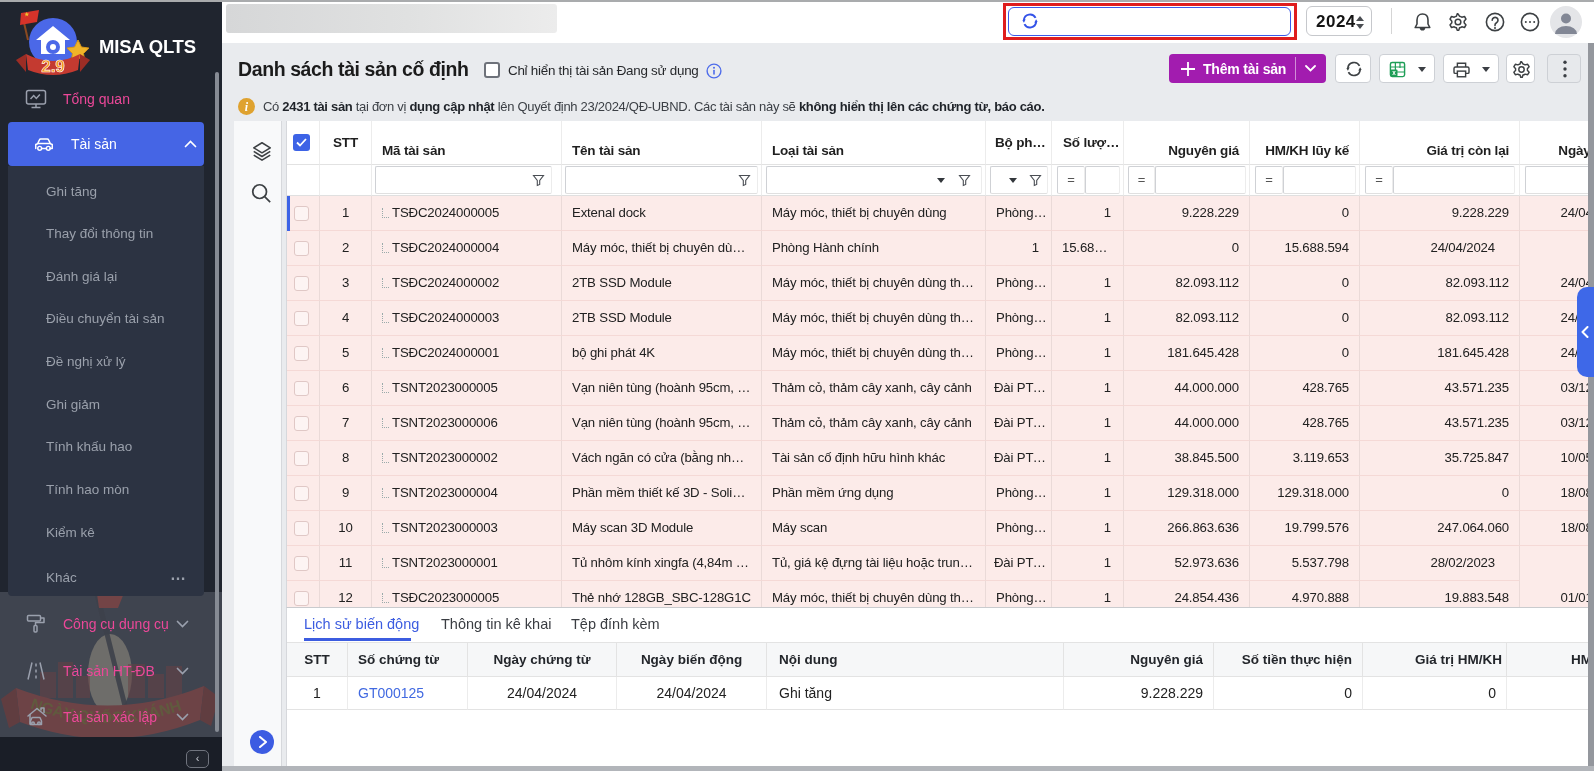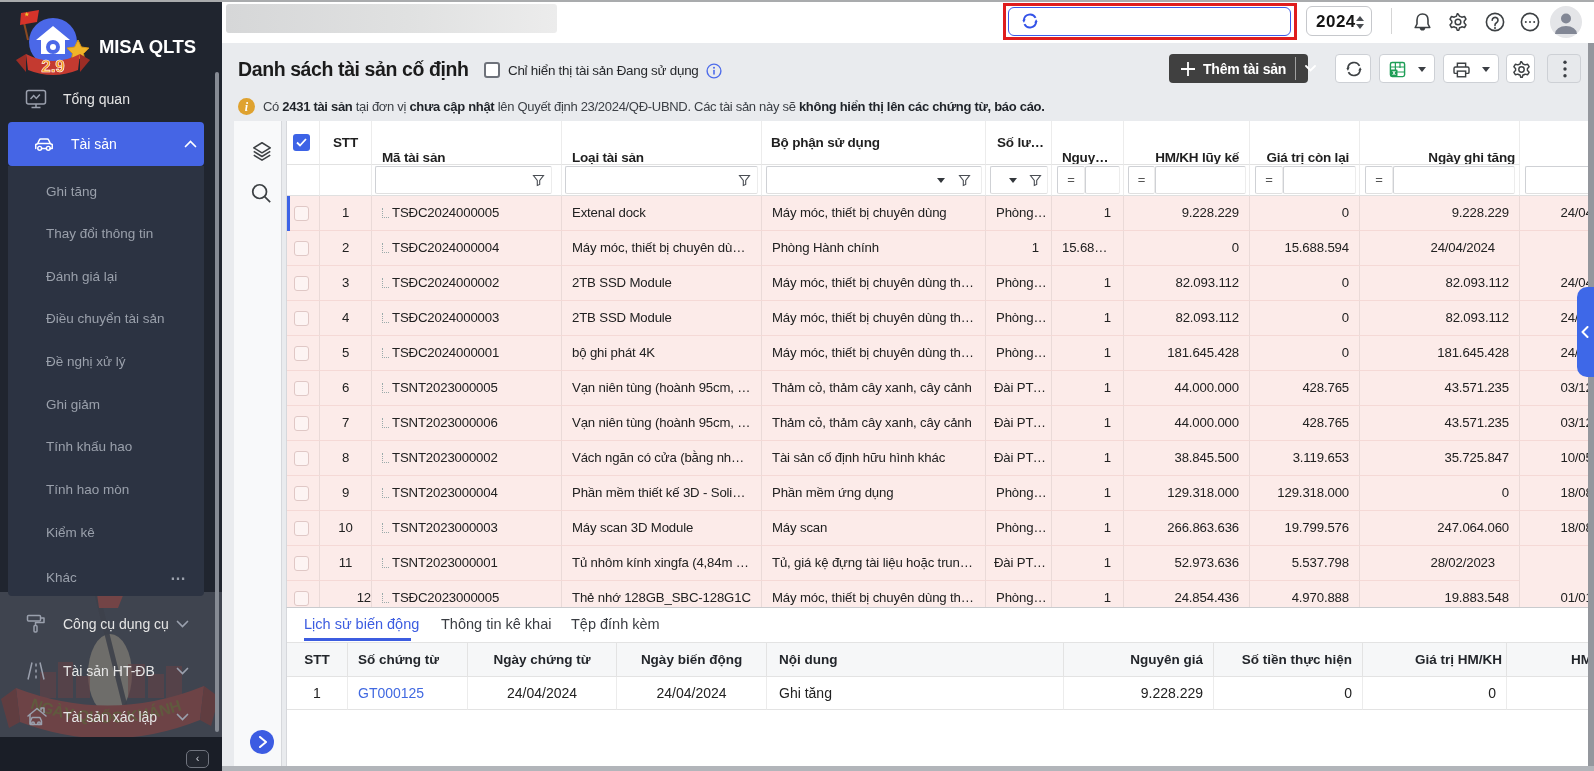--- a/index.html
+++ b/index.html
@@ -2,21 +2,21 @@
 <html><head>
 <meta charset="utf-8">
 <style>
 * { margin:0; padding:0; box-sizing:border-box; }
 html,body { width:1594px; height:771px; overflow:hidden; }
 body { font-family:"Liberation Sans",sans-serif; background:#e9ebee; position:relative; }
 .abs { position:absolute; }
 
 
 #sidebar { left:0; top:0; width:222px; height:771px; background:#20252f; overflow:hidden; }
-.sb-item { position:absolute; left:0; width:182px; height:34px; color:#e5e5e5; font-size:14px; }
+.sb-item { position:absolute; left:0; width:182px; height:34px; color:#ec4899; font-size:14px; }
 .sb-item .txt { position:absolute; left:63px; top:50%; transform:translateY(-50%); }
 .sb-item svg.mi { position:absolute; left:25px; top:50%; transform:translateY(-50%); }
 .sb-item svg.chev { position:absolute; left:176px; top:50%; transform:translateY(-50%); }
 #mi-active { left:8px; top:122px; width:196px; height:44px; background:#4565e5; border-radius:4px; color:#fff; }
 #submenu { left:8px; top:166px; width:196px; height:430px; background:#2c3342; border-radius:0 0 4px 4px; }
 .sub-item { position:absolute; left:38px; color:#9aa0ab; font-size:13.5px; transform:translateY(-50%); }
 #sb-footer { left:0; top:737px; width:222px; height:34px; background:#1a1e27; }
 #sb-collapse { left:186px; top:750px; width:23px; height:18px; border:1px solid #70747e; border-radius:5px; color:#c7cad1; text-align:center; line-height:15px; font-size:11px; background:rgba(255,255,255,0.04); }
 #sb-scroll { left:215px; top:72px; width:4px; height:660px; background:#868b94; border-radius:2px; }
 
@@ -33,31 +33,31 @@
 
 
 #title { left:238px; top:58px; font-size:19.5px; letter-spacing:-0.4px; font-weight:bold; color:#1b1b1b; }
 #cb1 { left:484px; top:62px; width:16px; height:16px; border:2px solid #6e727a; border-radius:3px; background:#fff; }
 #cb1-label { left:508px; top:63px; font-size:13.4px; letter-spacing:-0.25px; color:#26282b; }
 #info-row { left:263px; top:99px; font-size:13px; letter-spacing:-0.3px; color:#3c4046; }
 #info-row b { color:#1f2329; }
 
 
 .tbtn { position:absolute; top:54px; height:29px; background:#fff; border:1px solid #cdd0d5; border-radius:4px; }
-#btn-add { left:1169px; top:54px; width:139px; height:29px; background:#404040; border-radius:4px; color:#fff; }
+#btn-add { left:1169px; top:54px; width:157px; height:29px; background:#a21caf; border-radius:4px; color:#fff; }
 #btn-add .t { position:absolute; left:34px; top:7px; font-size:14px; letter-spacing:-0.2px; font-weight:bold; }
 #btn-add .sep { position:absolute; left:126px; top:3px; width:1px; height:23px; background:rgba(255,255,255,0.5); }
 
 
 #toolcol { left:234px; top:121px; width:48px; height:645px; background:#f8f9fa; border-right:1px solid #d6d8dc; }
 #gridwrap { left:286px; top:121px; width:1308px; height:486px; background:#fff; border-left:1px solid #d6d8dc; overflow:hidden; }
 .grid-row { position:relative; width:1363px; display:grid; grid-template-columns:33px 52px 190px 200px 224px 66px 72px 126px 110px 160px 130px; }
 .grid-row > div:not(.finput):not(.selbar) { position:relative; overflow:hidden; white-space:nowrap; text-overflow:ellipsis; }
 #ghead { height:44px; }
-#ghead > div { border-right:1px solid #ececec; border-bottom:1px solid #e2e2e2; font-weight:bold; font-size:13.5px; letter-spacing:-0.2px; color:#1f1f1f; line-height:43px; padding:15px 10px; }
+#ghead > div { border-right:1px solid #ececec; border-bottom:1px solid #e2e2e2; font-weight:bold; font-size:13.5px; letter-spacing:-0.2px; color:#1f1f1f; line-height:43px; padding:8px 10px; }
 #gfilter { height:31px; }
 #gfilter > div { border-right:1px solid #ececec; border-bottom:1px solid #e0e0e0; }
 .drow { height:35px; background:#fcebe9; font-size:13.2px; letter-spacing:-0.15px; color:#212121; }
 .drow > div:not(.selbar) { border-right:1px solid rgba(0,0,0,0.07); border-bottom:1px solid #f5d9d6; line-height:34px; padding:0 10px; }
 .num { text-align:right; }
 .ctr { text-align:center; }
 .finput { position:absolute; top:1px; height:28px; background:#fff; border:1px solid #cfd1d5; border-radius:2px; }
 .rcb { position:absolute; left:7px; top:10px; width:15px; height:15px; border:1px solid #e0c8c6; border-radius:3px; background:#fdf4f3; }
 .dotted-ind { display:inline-block; width:7px; height:10px; border-left:1px dotted #9aa; border-bottom:1px dotted #9aa; margin-right:3px; vertical-align:-1px; }
 
@@ -242,21 +242,21 @@
 <svg class="abs" style="left:706px;top:63px;" width="16" height="16" viewBox="0 0 16 16">
     <circle cx="8" cy="8" r="6.9" fill="none" stroke="#4e6cea" stroke-width="1.4"></circle>
     <circle cx="8" cy="4.7" r="1" fill="#4e6cea"></circle>
     <rect x="7.2" y="6.8" width="1.6" height="5" rx="0.8" fill="#4e6cea"></rect>
   </svg>
 <svg class="abs" style="left:238px;top:98px;" width="17" height="17" viewBox="0 0 17 17">
     <circle cx="8.5" cy="8.5" r="8.5" fill="#dfa22f"></circle>
     <text x="8.5" y="12.8" text-anchor="middle" font-family="Liberation Serif" font-size="12" font-weight="bold" font-style="italic" fill="#fff">i</text>
   </svg>
 
-<div id="info-row" class="abs">Có <b>2431 tài sản</b> tại đơn vị <b>chưa cập nhật</b> lên Quyết định 23/2024/QĐ-UBND. Các tài sản này sẽ <b>không hiển thị lên các chứng từ, báo cáo.</b></div>
+<div id="info-row" class="abs">Có <b>2431 tài sản</b> tại đơn vị <b>dụng cập nhật</b> lên Quyết định 23/2024/QĐ-UBND. Các tài sản này sẽ <b>không hiển thị lên các chứng từ, báo cáo.</b></div>
 
 <div id="btn-add" class="abs">
     <svg width="16" height="16" viewBox="0 0 16 16" style="position:absolute;left:11px;top:7px;">
       <path d="M8 1 V15 M1 8 H15" stroke="#fff" stroke-width="1.8"></path>
     </svg>
     <span class="t">Thêm tài sản</span>
     <span class="sep"></span>
     <svg width="11" height="7" viewBox="0 0 11 7" style="position:absolute;left:136px;top:11px;">
       <path d="M1 1 L5.5 5.5 L10 1" stroke="#fff" stroke-width="1.8" fill="none" stroke-linecap="round"></path>
     </svg>
@@ -315,20 +315,21 @@
 <div id="gridwrap" class="abs">
   <div class="grid-row" id="ghead">
     <div style="padding:0;">
         <span style="position:absolute;left:6px;top:13px;width:17px;height:17px;background:#3d63e6;border-radius:3px;"></span>
         <svg width="11" height="9" viewBox="0 0 11 9" style="position:absolute;left:9px;top:17px;">
           <path d="M1 4.5 L4 7.5 L10 1" stroke="#fff" stroke-width="1.8" fill="none"></path>
         </svg>
       </div>
       <div class="ctr" style="padding:0;">STT</div>
       <div>Mã tài sản</div>
+      <div>Tên tài sản</div>
       <div>Loại tài sản</div>
       <div style="padding:0 2px 0 9px;">Bộ phận sử dụng</div>
       <div style="padding:0 2px 0 11px;">Số lượng hiện tại</div>
       <div class="num">Nguyên giá</div>
       <div class="num">HM/KH lũy kế</div>
       <div class="num">Giá trị còn lại</div>
       <div class="num" style="padding-right:4px;">Ngày ghi tăng</div>
   </div>
   <div class="grid-row" id="gfilter" style="position:relative;">
     <div></div>
@@ -535,21 +536,21 @@
     <div style="padding-left:8px;padding-right:2px;">Đài PT-TH huyện</div>
     <div class="num" style="padding-right:12px;">1</div>
     <div class="num">52.973.636</div>
     <div class="num">5.537.798</div>
     <div class="num" style="padding-right:24px;">28/02/2023</div>
   </div>
   <div class="grid-row drow">
     <div style="padding:0;">
         <span class="rcb"></span>
       </div>
-    <div class="ctr" style="padding:0;text-align:right;">12</div>
+    <div class="ctr" style="padding:0;">12</div>
     <div><span class="dotted-ind"></span>TSĐC2023000005</div>
     <div>Thẻ nhớ 128GB_SBC-128G1C</div>
     <div>Máy móc, thiết bị chuyên dùng thuộc lĩnh vực khác</div>
     <div style="padding-right:2px;">Phòng Hành chính</div>
     <div class="num" style="padding-right:12px;">1</div>
     <div class="num">24.854.436</div>
     <div class="num">4.970.888</div>
     <div class="num">19.883.548</div>
     <div class="num" style="padding-right:24px;">01/01/2023</div>
   </div>

